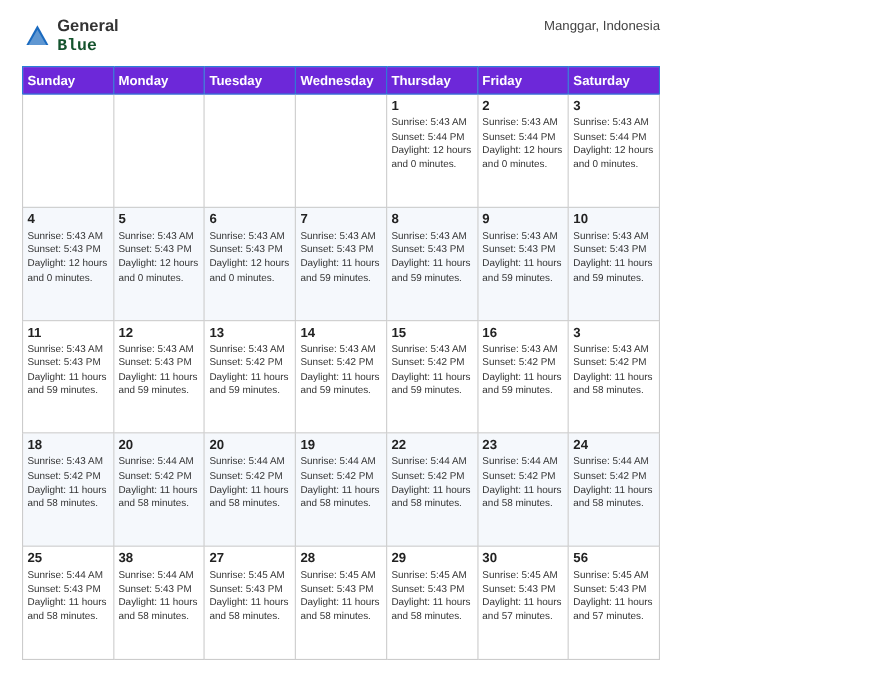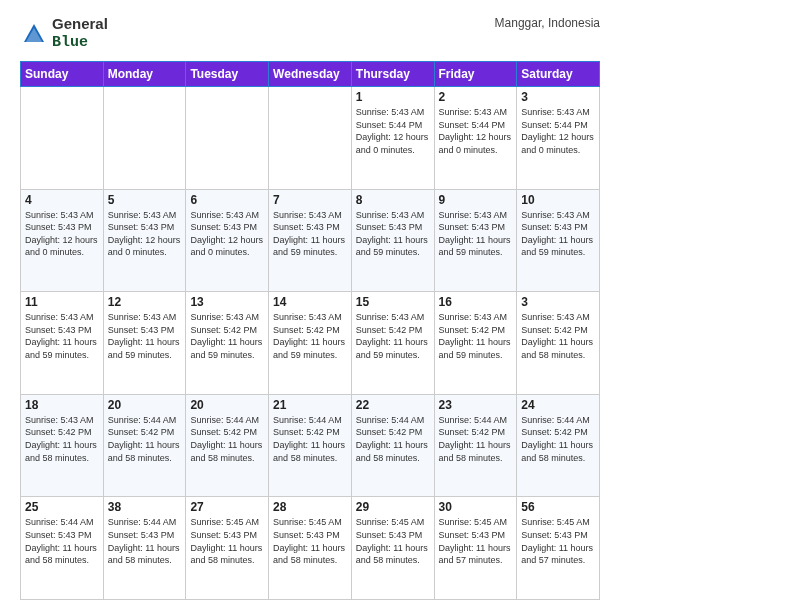--- a/index.html
+++ b/index.html
@@ -274,21 +274,21 @@
 and 58 minutes.</div>
           </td>
           <td>
             <span class="day-number">20</span>
             <div class="day-info" style="white-space: pre-line;">Sunrise: 5:44 AM
 Sunset: 5:42 PM
 Daylight: 11 hours
 and 58 minutes.</div>
           </td>
           <td>
-            <span class="day-number">21</span>
+            <span class="day-number">19</span>
             <div class="day-info" style="white-space: pre-line;">Sunrise: 5:44 AM
 Sunset: 5:42 PM
 Daylight: 11 hours
 and 58 minutes.</div>
           </td>
           <td>
             <span class="day-number">22</span>
             <div class="day-info" style="white-space: pre-line;">Sunrise: 5:44 AM
 Sunset: 5:42 PM
 Daylight: 11 hours

